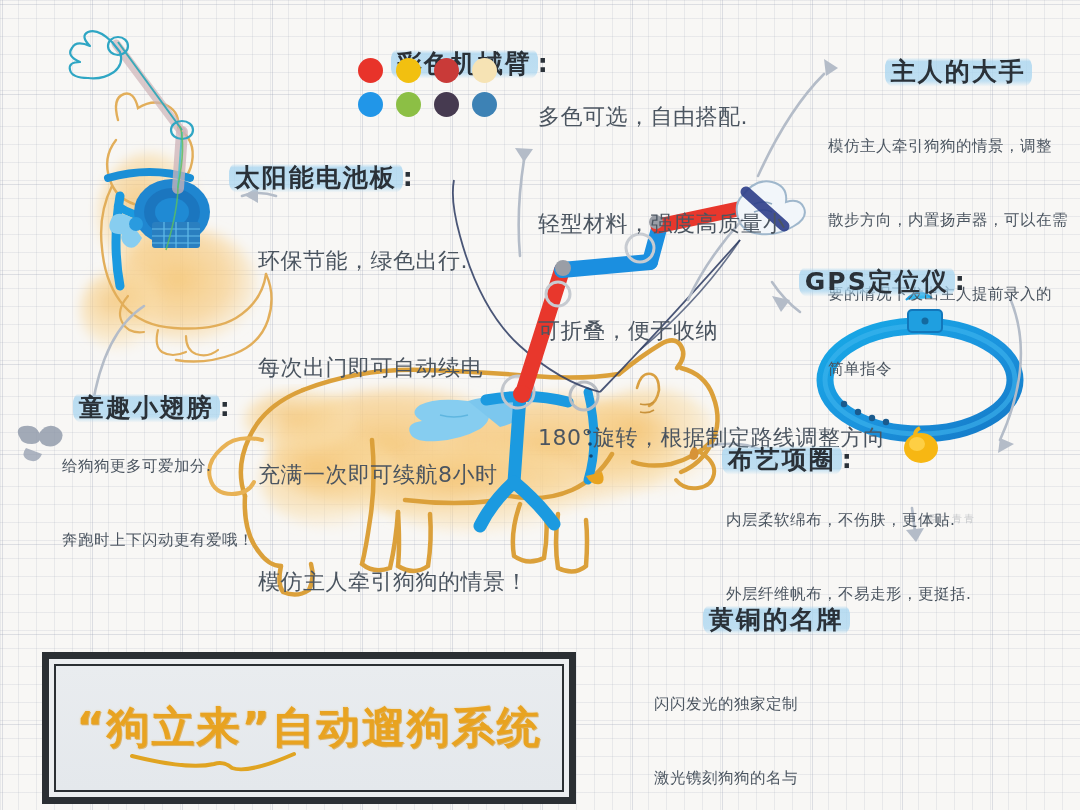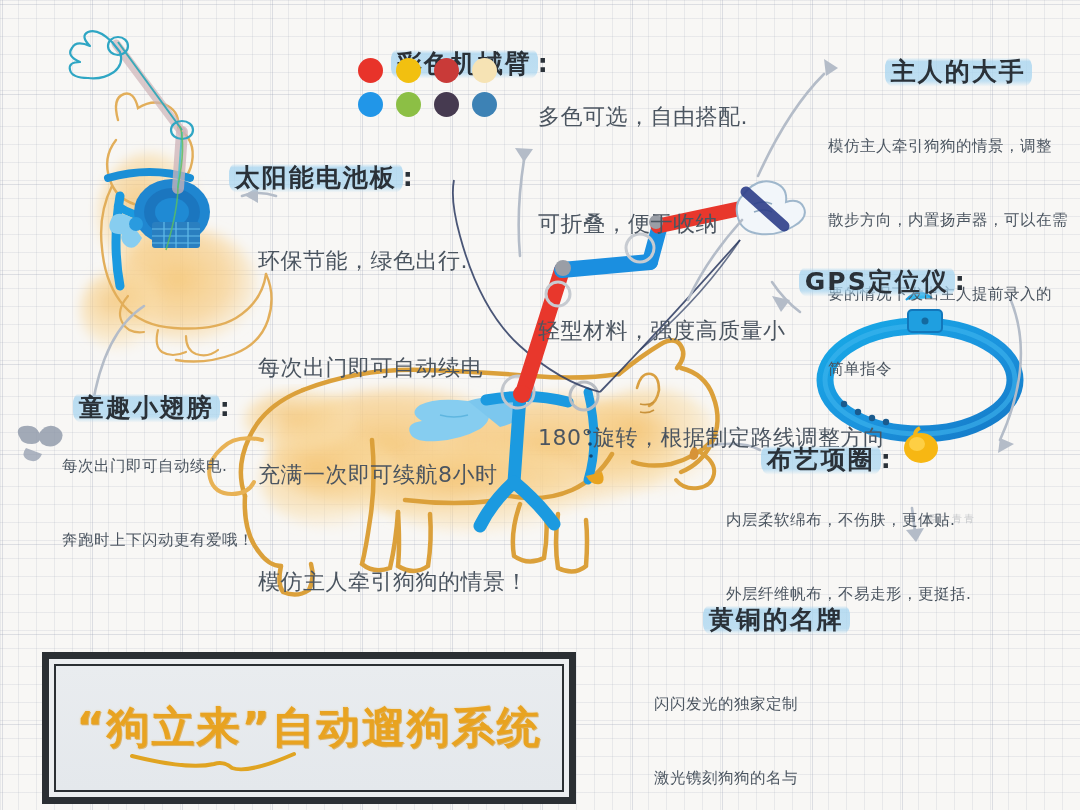--- a/index.html
+++ b/index.html
@@ -313,22 +313,22 @@
 
       <path d="M708 446 Q742 440 760 450"></path>
     </g>
   </svg>
 
   <div class="txt head" style="left:348px;top:22px;">
     <span class="hl">彩色机械臂</span><span>:</span>
   </div>
   <div class="txt body" style="left:538px;top:28px;">
     <div>多色可选，自由搭配.</div>
+    <div>轻型材料，强度高质量小</div>
     <div>可折叠，便于收纳</div>
-    <div>轻型材料，强度高质量小</div>
     <div>180°旋转，根据制定路线调整方向</div>
   </div>
   <div class="swatches" style="left:358px;top:58px;">
     <div class="sw" style="background: rgb(232, 51, 42);"></div>
     <div class="sw" style="background: rgb(242, 192, 16);"></div>
     <div class="sw" style="background: rgb(201, 58, 56);"></div>
     <div class="sw" style="background: rgb(246, 227, 180);"></div>
     <div class="sw" style="background: rgb(33, 150, 232);"></div>
     <div class="sw" style="background: rgb(140, 191, 69);"></div>
     <div class="sw" style="background: rgb(70, 58, 80);"></div>
@@ -356,25 +356,25 @@
   </div>
 
   <div class="txt head" style="left:756px;top:240px;text-align:right;">
     <span class="hl">GPS定位仪</span><span>:</span>
   </div>
 
   <div class="txt head" style="left:30px;top:366px;">
     <span class="hl">童趣小翅膀</span><span>:</span>
   </div>
   <div class="txt body small" style="left:62px;top:404px;">
-    <div>每次出门即可自动续电.</div>
+    <div>给狗狗更多可爱加分.</div>
     <div>奔跑时上下闪动更有爱哦！</div>
   </div>
 
-  <div class="txt head" style="left:718px;top:418px;">
+  <div class="txt head" style="left:679px;top:418px;">
     <span class="hl">布艺项圈</span><span>:</span>
   </div>
   <div class="txt body small" style="left:726px;top:458px;">
     <div>内层柔软绵布，不伤肤，更体贴.</div>
     <div>外层纤维帆布，不易走形，更挺括.</div>
   </div>
 
   <div class="txt head" style="left:660px;top:578px;">
     <span class="hl">黄铜的名牌</span>
   </div>

